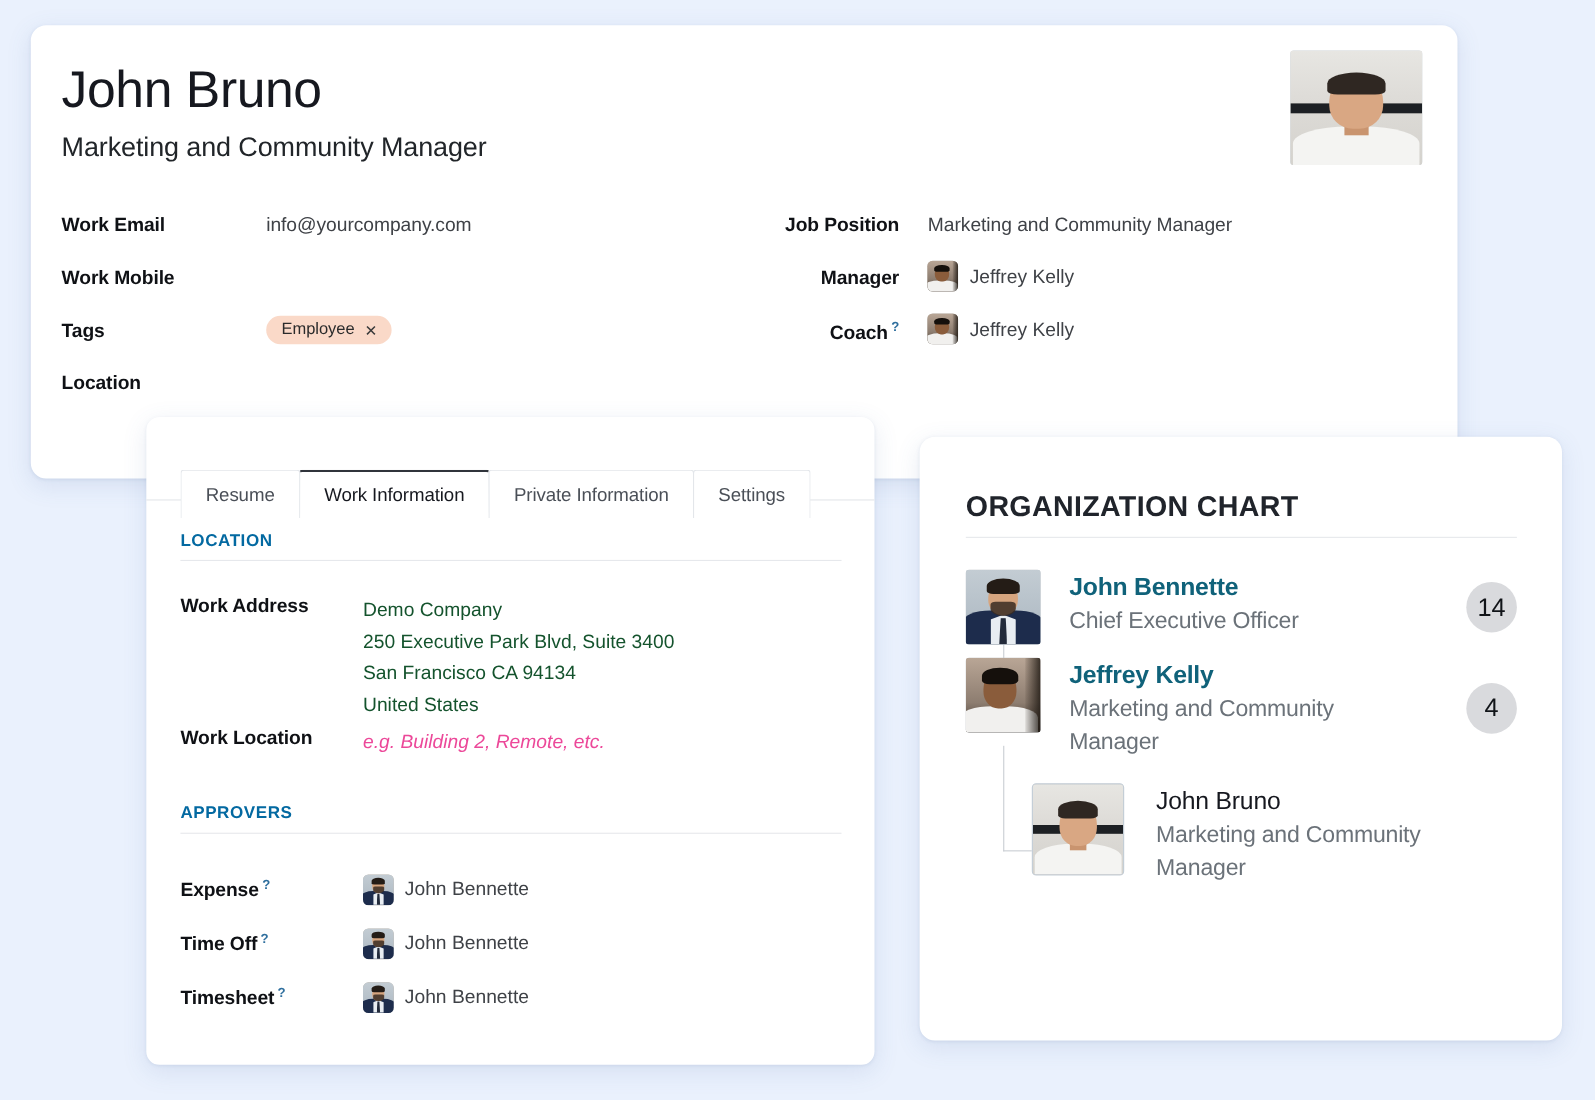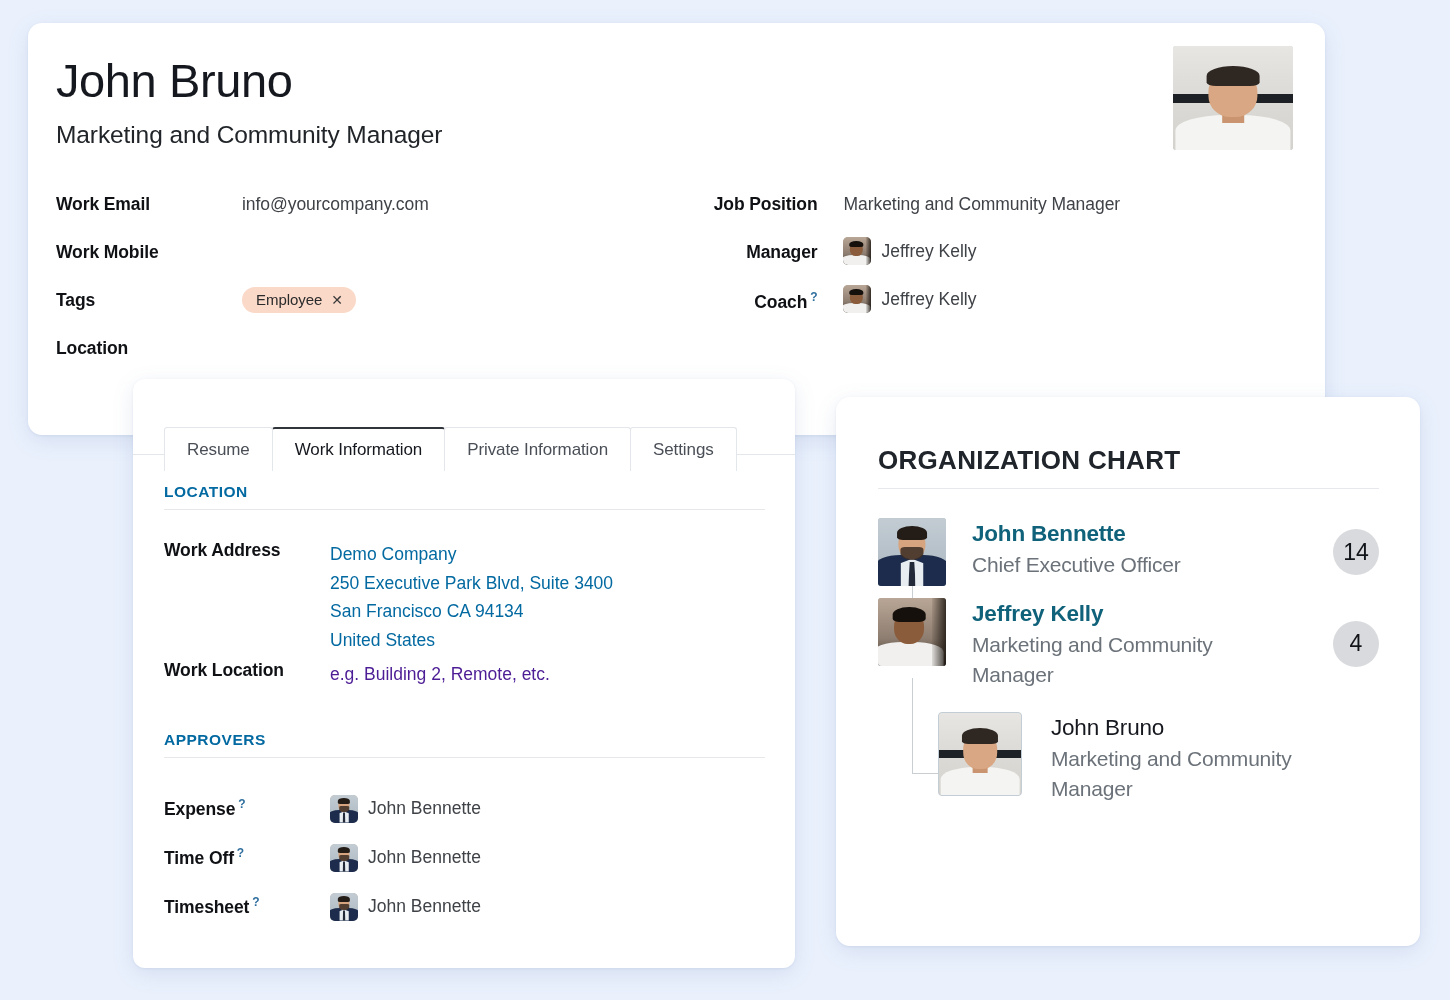--- a/index.html
+++ b/index.html
@@ -193,26 +193,26 @@
     width: 142px;
     font-size: 17.5px;
     font-weight: 700;
     color: #0f1115;
     padding-top: 6px;
     letter-spacing: -.1px;
     white-space: nowrap;
   }
   .wvalue {
     font-size: 17.5px;
-    color: #0369a1;
+    color: #14532d;
     padding-top: 6px;
     padding-left: 24px;
     line-height: 1.63;
   }
-  .wvalue.placeholder { color: #4c1d95; }
+  .wvalue.placeholder { color: #ec4899; font-style: italic; }
 
   .approver-row { display: flex; align-items: center; height: 49px; }
   .approver-row .wlabel { width: 142px; padding-top: 0; }
   .approver-person {
     display: flex; align-items: center; gap: 10px;
     padding-left: 24px;
   }
 
   
   .org-inner { padding: 48px 41px 0 42px; position: relative; height: 100%; }

